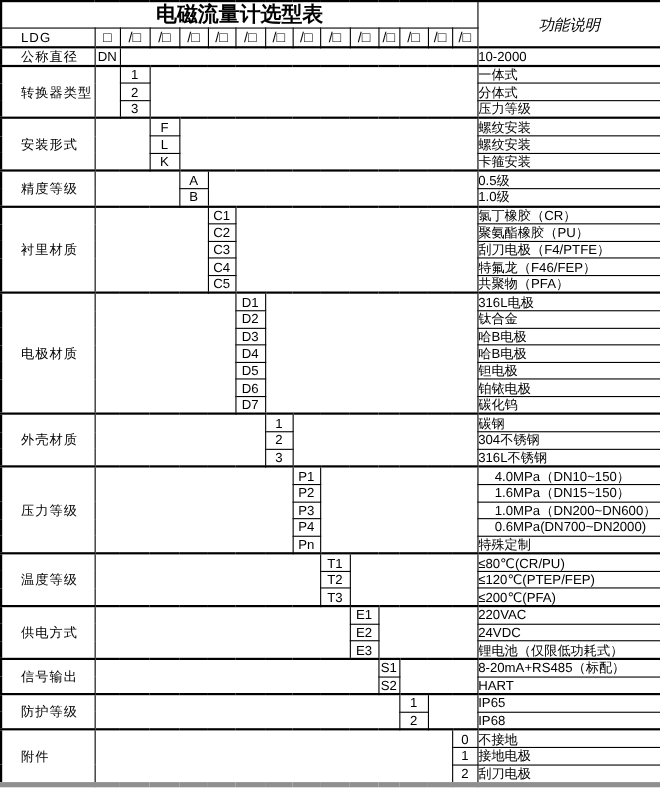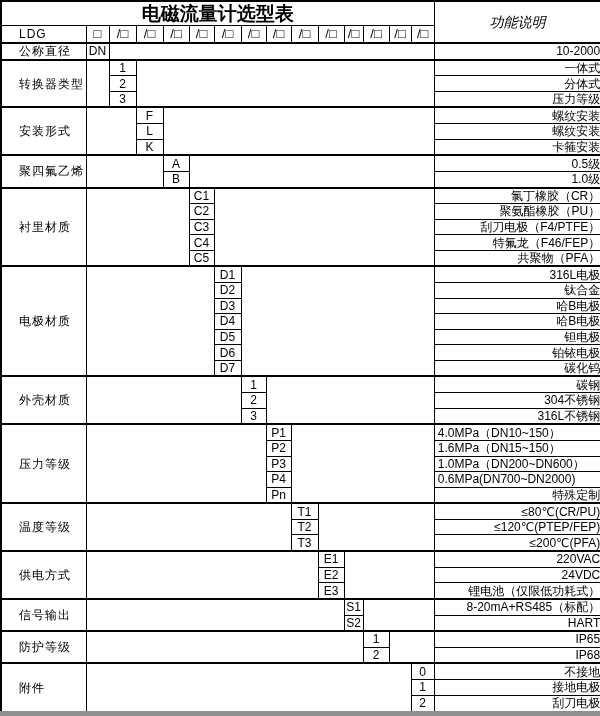--- a/index.html
+++ b/index.html
@@ -11,22 +11,22 @@
   td{
     border:1px solid #000;font-size:12px;line-height:1;vertical-align:middle;
     overflow:hidden;white-space:nowrap;padding:0;
   }
   tr.sec td{border-top:2px solid #000;}
   td.ttl{text-align:center;font-weight:bold;font-size:19px;}
   td.fnh{text-align:center;font-size:14px;font-style:italic;}
   td.lbl{text-align:left;padding-left:17px;letter-spacing:1px;}
   td.code{text-align:center;}
   td.slot{text-align:center;font-size:13px;}
-  td.fn{text-align:right;}
-  td.fn.l{text-align:left;padding-left:3px;}
+  td.fn{text-align:left;}
+  td.fn.l{text-align:left;padding-left:15px;}
   td.sp{border-left:1px solid #000;border-right:1px solid #000;}
 </style>
 </head>
 <body>
 
 <table class="sel">
   <colgroup>
     <col style="width:85px">
       <col style="width:23px">
       <col style="width:27px">
@@ -101,21 +101,21 @@
   <tr>
     <td class="code">L</td>
     <td class="fn">螺纹安装</td>
   </tr>
   <tr>
     <td class="code">K</td>
     <td class="fn">卡箍安装</td>
   </tr>
 
   <tr class="sec">
-    <td class="lbl" rowspan="2">聚四氟乙烯</td>
+    <td class="lbl" rowspan="2">精度等级</td>
     <td class="sp" colspan="3" rowspan="2"></td>
     <td class="code">A</td>
     <td class="sp" colspan="10" rowspan="2"></td>
     <td class="fn">0.5级</td>
   </tr>
   <tr>
     <td class="code">B</td>
     <td class="fn">1.0级</td>
   </tr>
 

